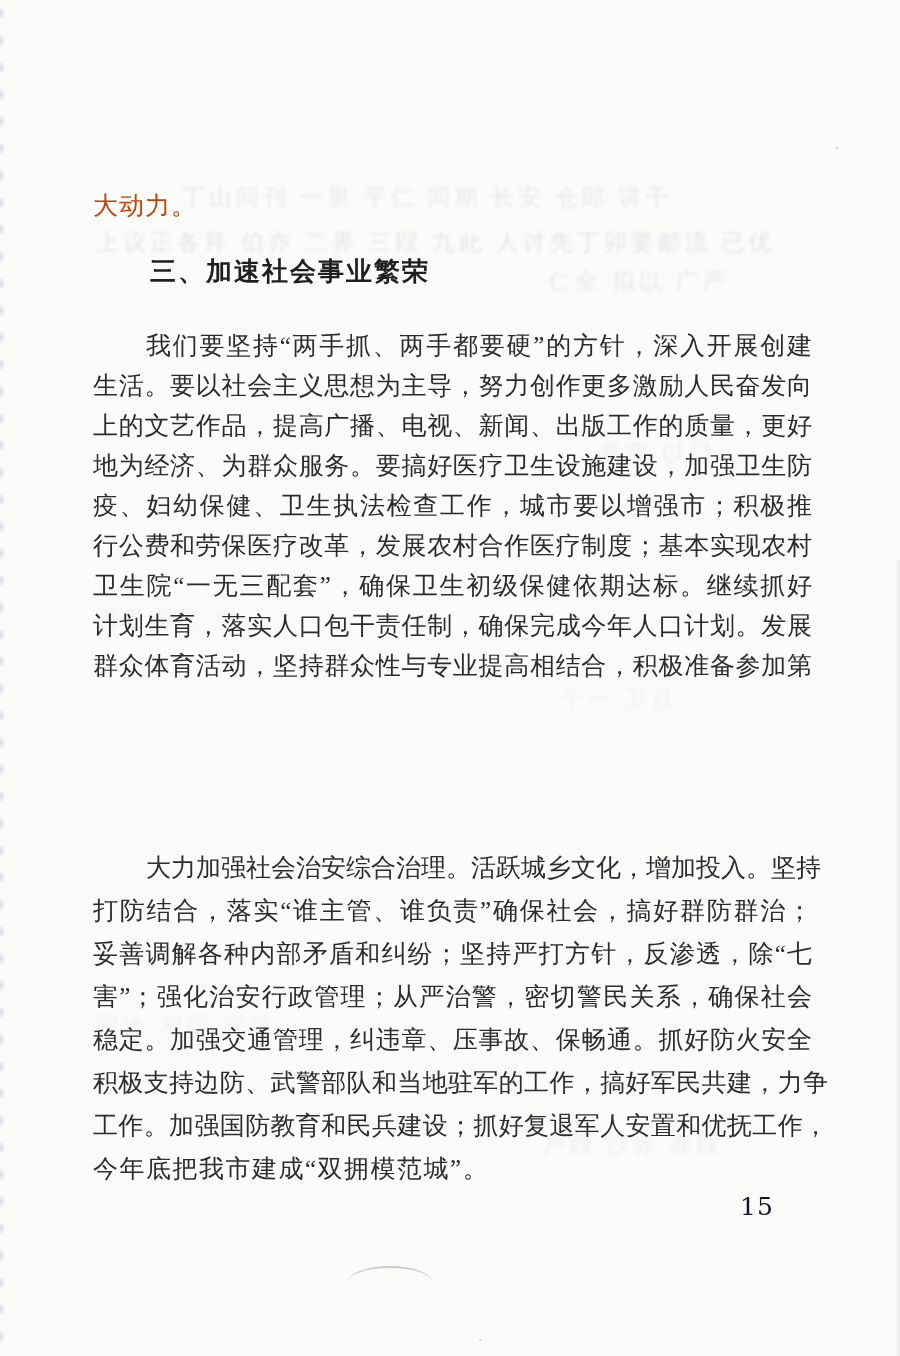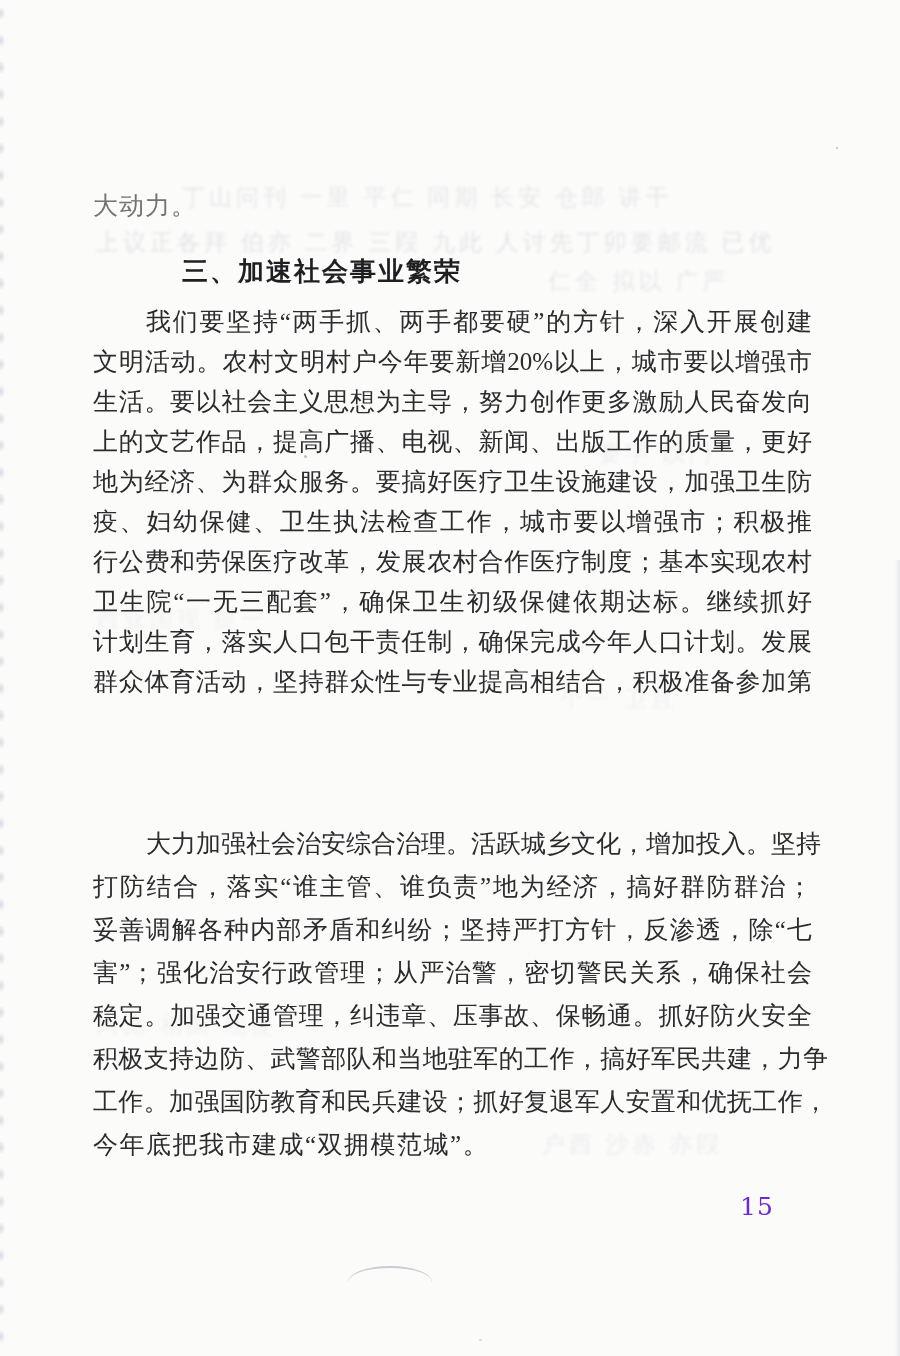--- a/index.html
+++ b/index.html
@@ -7,44 +7,44 @@
     width:900px;height:1356px;position:relative;overflow:hidden;
     background:#f4f4f2;
     font-family:"Liberation Serif","DejaVu Serif",serif;
   }
   .page{
     position:absolute;inset:0;background:#fbfbf9;
   }
   
   .intro-line{
     position:absolute;left:93px;top:186px;width:719px;height:40px;line-height:40px;
-    font-size:25px;color:#737373;letter-spacing:1px;white-space:nowrap;
+    font-size:25px;color:#c2410c;letter-spacing:1px;white-space:nowrap;
   }
   .heading{
     position:absolute;left:150px;top:251px;height:40px;line-height:40px;
     font-family:"Liberation Sans","DejaVu Sans",sans-serif;
-    font-weight:700;font-size:26px;color:#1f1f21;letter-spacing:2px;white-space:nowrap;margin-left:32px;
+    font-weight:700;font-size:26px;color:#1f1f21;letter-spacing:2px;white-space:nowrap;
   }
   .para{position:absolute;left:93px;}
   .para-1{top:302px;}
   .para-2{top:822px;}
   .line{
     width:719px;font-size:25px;color:#2c2c2e;
     text-align:justify;text-align-last:justify;
     overflow:visible;white-space:nowrap;
   }
   .para-1 .line{height:40px;line-height:40px;}
   .para-2 .line{height:43px;line-height:43px;}
-  .line.indent{text-indent:53px;}
+  .line.indent{text-indent:53px;margin-top:24px;}
   .line.wide{width:735px;}
   .line.short{text-align-last:left;letter-spacing:1.5px;}
   .page-number{
     position:absolute;left:740px;top:1192px;height:30px;line-height:30px;
     font-family:"DejaVu Serif","Liberation Serif",serif;
-    font-size:25px;color:#6d28d9;letter-spacing:1px;
+    font-size:25px;color:#0f172a;letter-spacing:1px;
   }
   
   .bleed{
     position:absolute;height:28px;line-height:28px;overflow:hidden;white-space:nowrap;
     font-size:23px;letter-spacing:4px;color:#6d7796;filter:blur(1.8px);
     pointer-events:none;
   }
   .edge-left{
     position:absolute;left:0;top:0;width:9px;height:1356px;opacity:.45;
     background-image:radial-gradient(6px 9px at 1px 50%, rgba(130,142,180,.65), rgba(130,142,180,0) 75%);
@@ -79,34 +79,33 @@
   <div class="bleed" style="top:686px;left:560px;width:250px;opacity:.08">个一 卫且</div>
   <div class="bleed" style="top:1012px;left:96px;width:300px;opacity:.07">同比 相国 现提</div>
   <div class="bleed" style="top:1131px;left:542px;width:270px;opacity:.11">户西 沙赤 亦叚</div>
 
   <div class="intro-line">大动力。</div>
 
   <div class="heading">三、加速社会事业繁荣</div>
 
   <div class="para para-1">
     <div class="line indent">我们要坚持“两手抓、两手都要硬”的方针，深入开展创建</div>
-    <div class="line">文明活动。农村文明村户今年要新增20%以上，城市要以增强市</div>
     <div class="line">生活。要以社会主义思想为主导，努力创作更多激励人民奋发向</div>
     <div class="line">上的文艺作品，提高广播、电视、新闻、出版工作的质量，更好</div>
     <div class="line">地为经济、为群众服务。要搞好医疗卫生设施建设，加强卫生防</div>
     <div class="line">疫、妇幼保健、卫生执法检查工作，城市要以增强市；积极推</div>
     <div class="line">行公费和劳保医疗改革，发展农村合作医疗制度；基本实现农村</div>
     <div class="line">卫生院“一无三配套”，确保卫生初级保健依期达标。继续抓好</div>
     <div class="line">计划生育，落实人口包干责任制，确保完成今年人口计划。发展</div>
     <div class="line">群众体育活动，坚持群众性与专业提高相结合，积极准备参加第</div>
   </div>
 
   <div class="para para-2">
     <div class="line indent">大力加强社会治安综合治理。活跃城乡文化，增加投入。坚持</div>
-    <div class="line">打防结合，落实“谁主管、谁负责”地为经济，搞好群防群治；</div>
+    <div class="line">打防结合，落实“谁主管、谁负责”确保社会，搞好群防群治；</div>
     <div class="line">妥善调解各种内部矛盾和纠纷；坚持严打方针，反渗透，除“七</div>
     <div class="line">害”；强化治安行政管理；从严治警，密切警民关系，确保社会</div>
     <div class="line">稳定。加强交通管理，纠违章、压事故、保畅通。抓好防火安全</div>
     <div class="line wide">积极支持边防、武警部队和当地驻军的工作，搞好军民共建，力争</div>
     <div class="line wide">工作。加强国防教育和民兵建设；抓好复退军人安置和优抚工作，</div>
     <div class="line short">今年底把我市建成“双拥模范城”。</div>
   </div>
 
   <div class="page-number">15</div>
 

